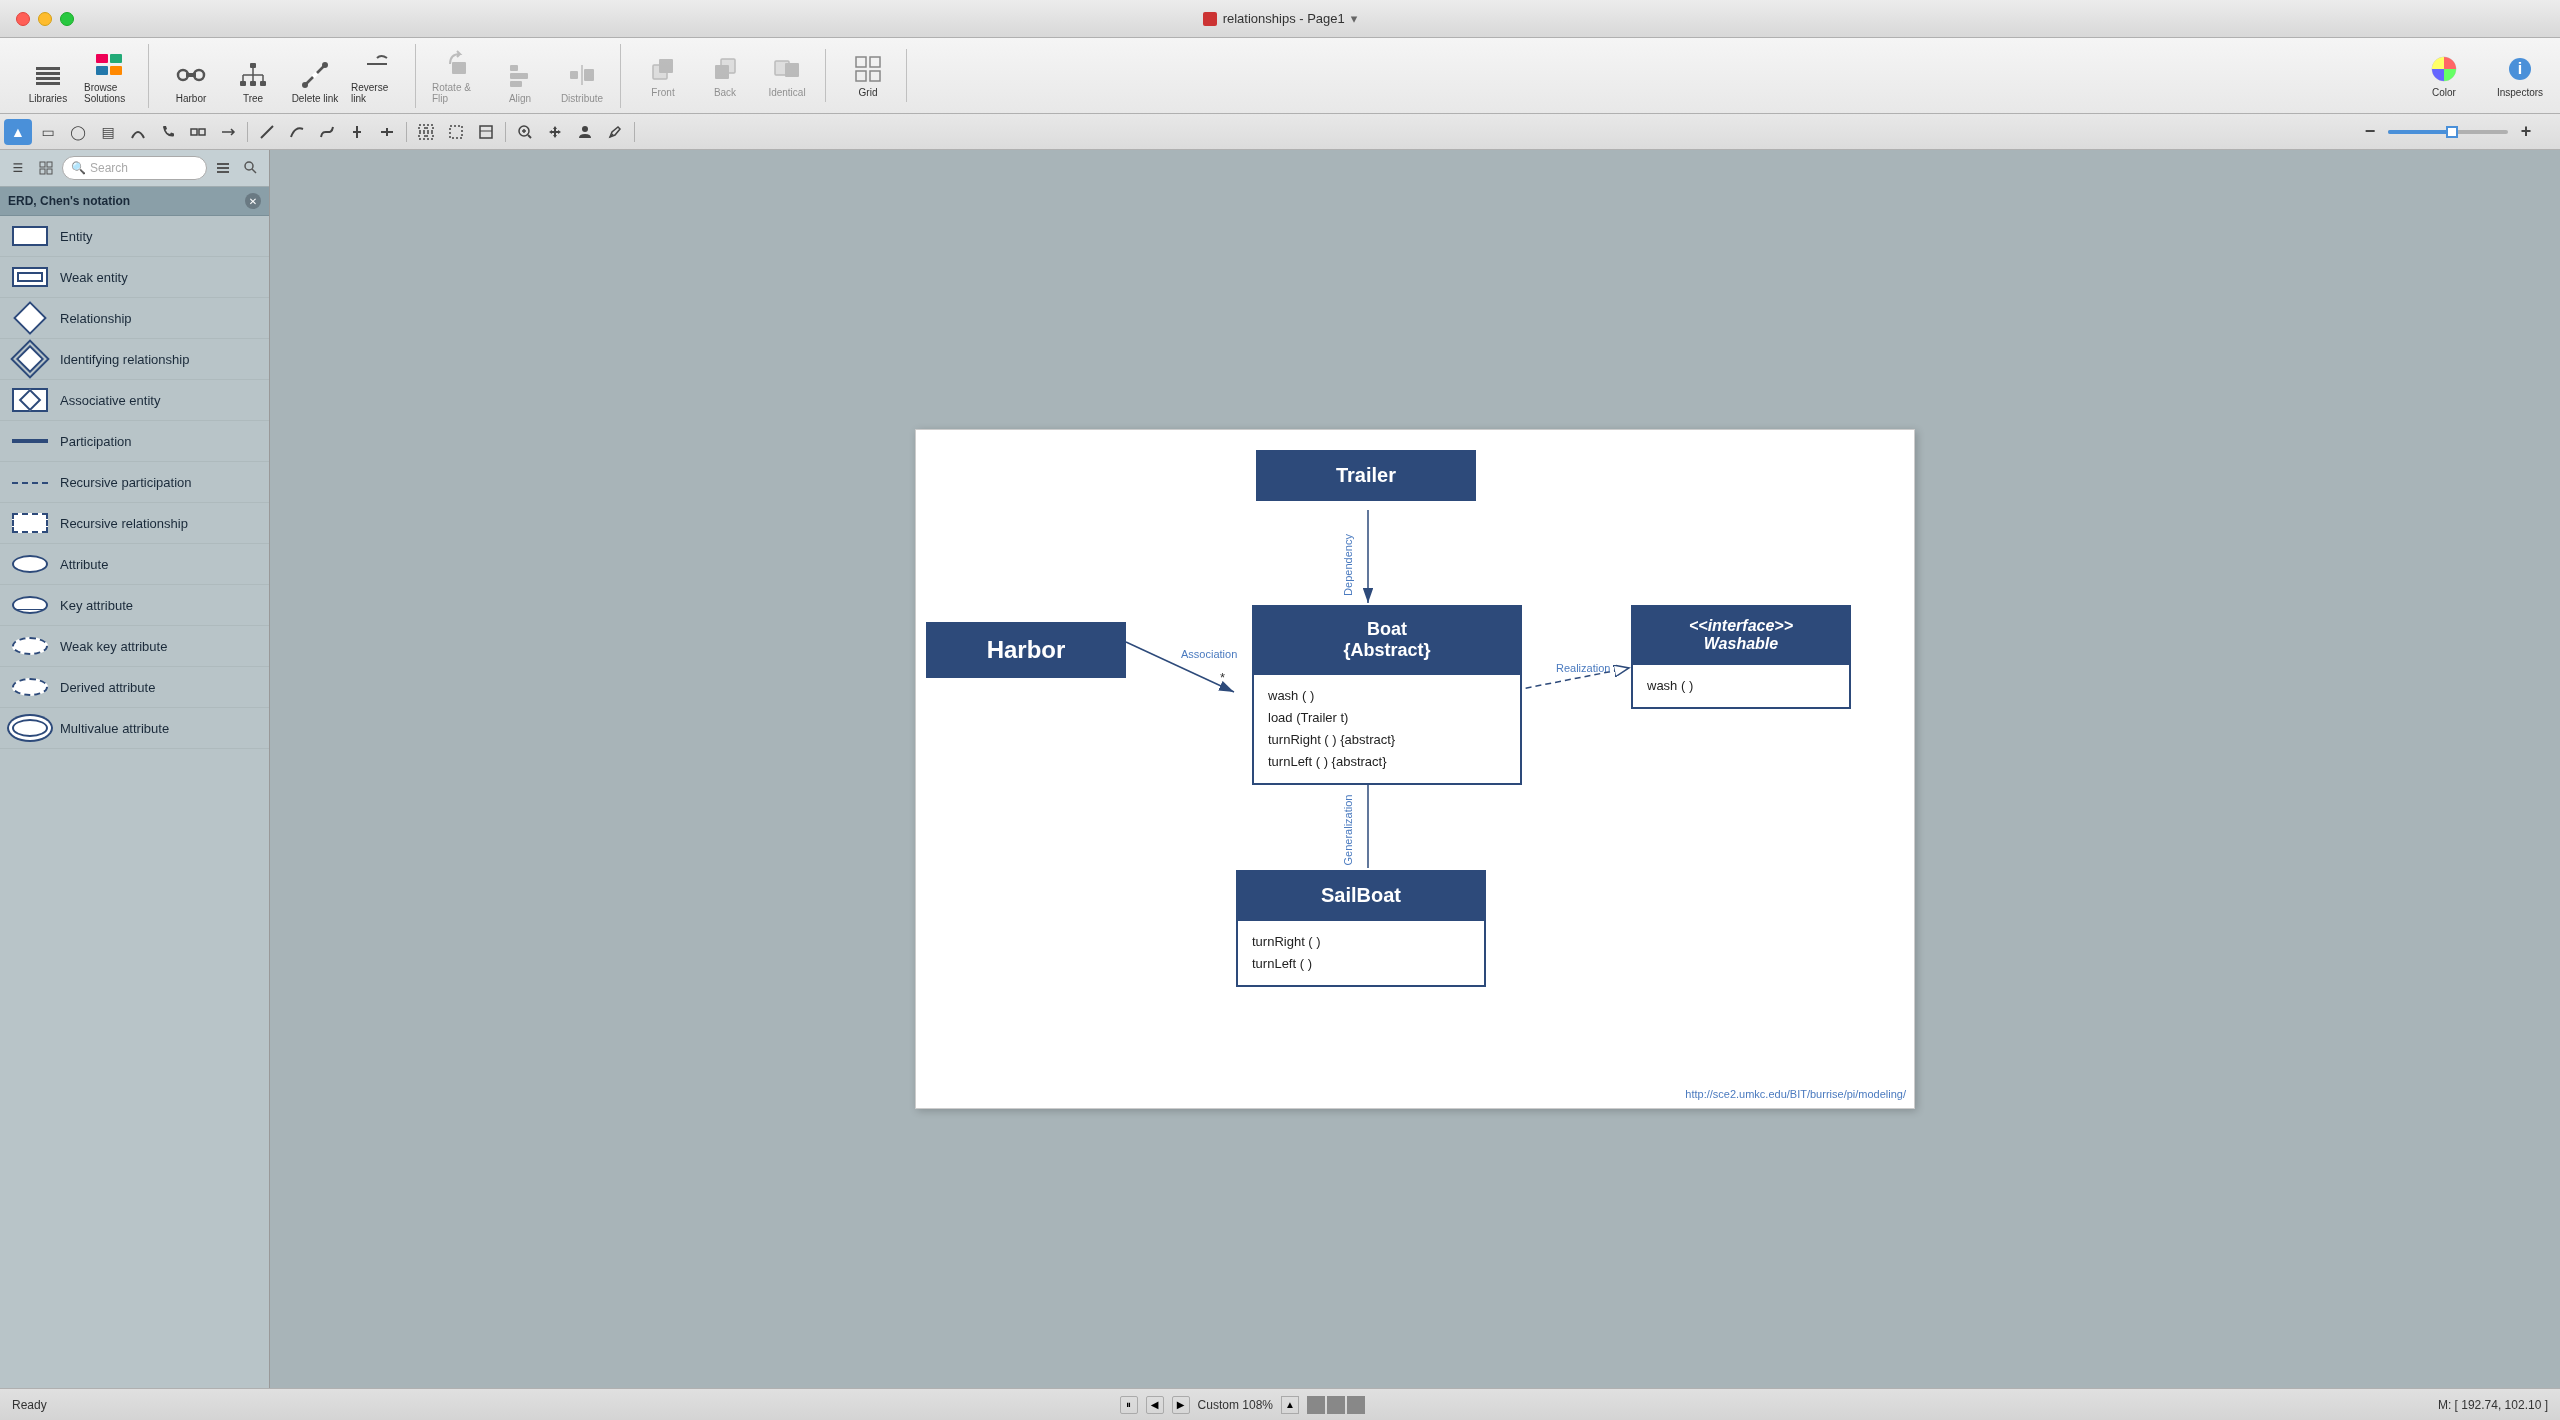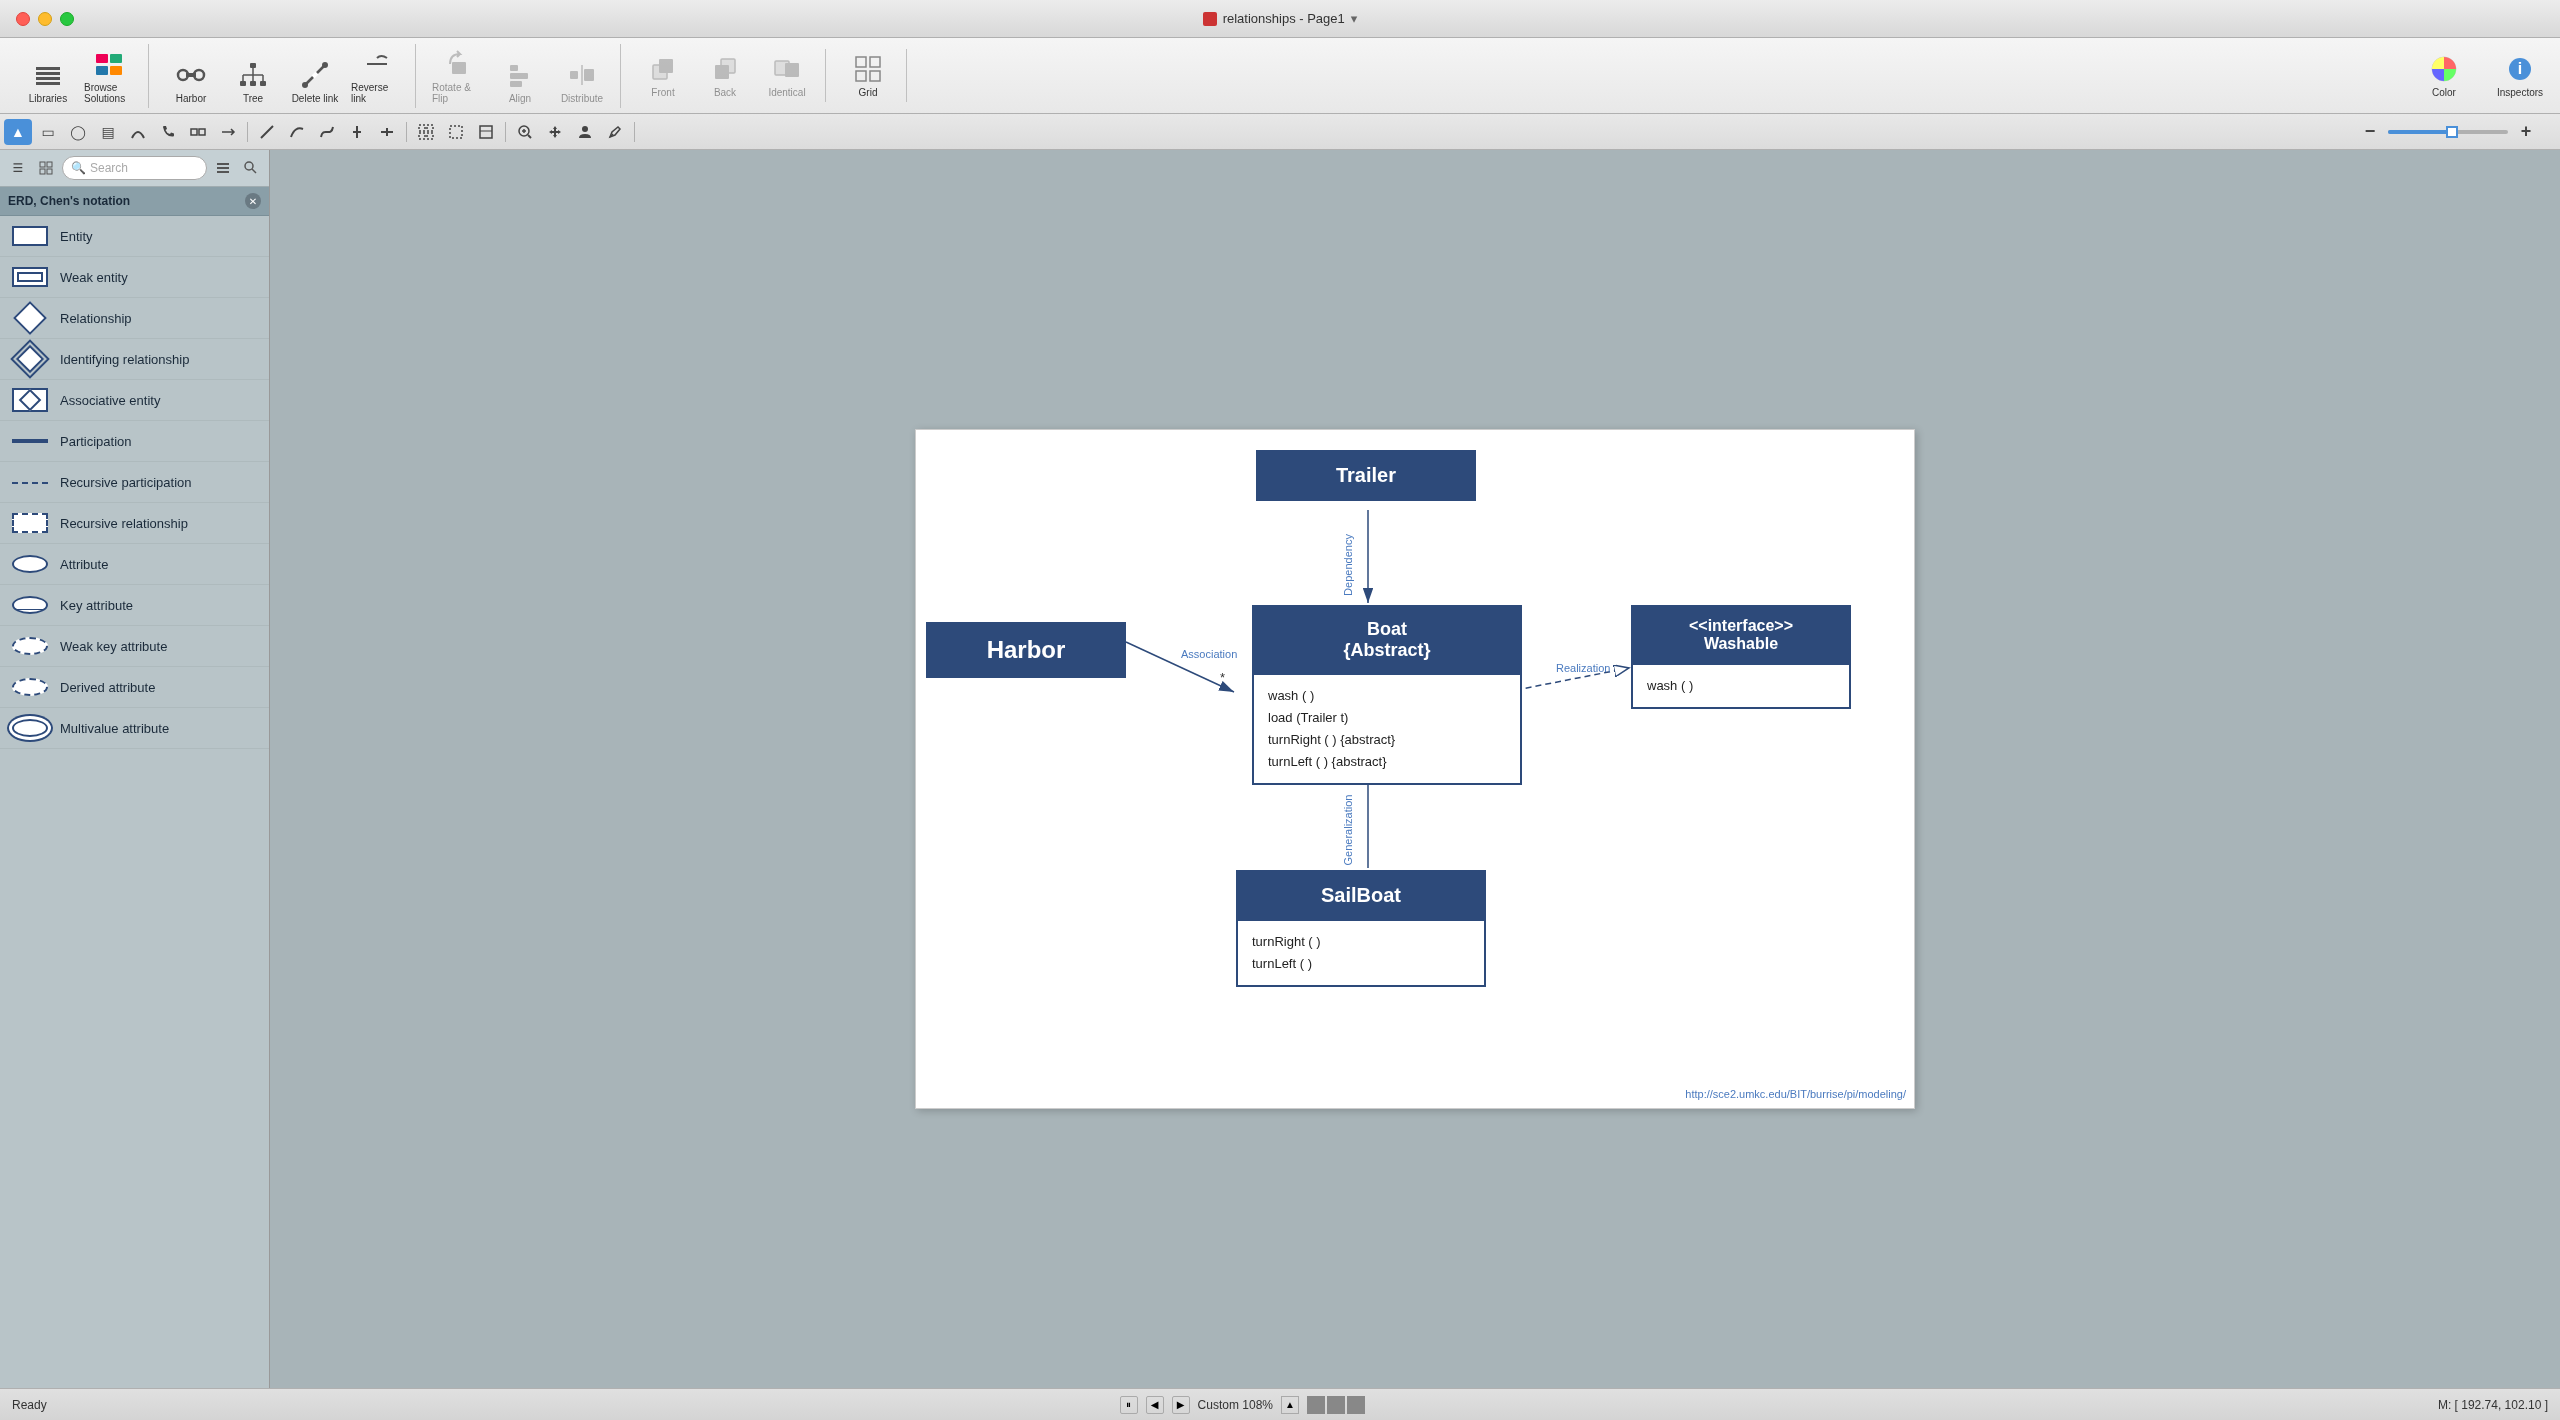--- a/index.html
+++ b/index.html
@@ -813,21 +813,21 @@
         </div>
         <div class="uml-box-body" style="font-size:13px;">
           <div>wash ( )</div>
           <div>load (Trailer t)</div>
           <div>turnRight ( ) {abstract}</div>
           <div>turnLeft ( ) {abstract}</div>
         </div>
       </div>
 
       <div style="position:absolute;left:715px;top:175px;width:220px;border:2px solid #2d4a7a;">
-        <div class="uml-box-header" style="font-size:16px;padding:10px 16px;">
+        <div class="uml-box-header" style="font-size:16px;padding:10px 16px;font-style:italic;">
           <div>&lt;&lt;interface&gt;&gt;</div>
           <div>Washable</div>
         </div>
         <div class="uml-box-body" style="font-size:13px;">
           <div>wash ( )</div>
         </div>
       </div>
 
       <div style="position:absolute;left:320px;top:440px;width:250px;border:2px solid #2d4a7a;">
         <div class="uml-box-header" style="font-size:20px;padding:12px 16px;">

